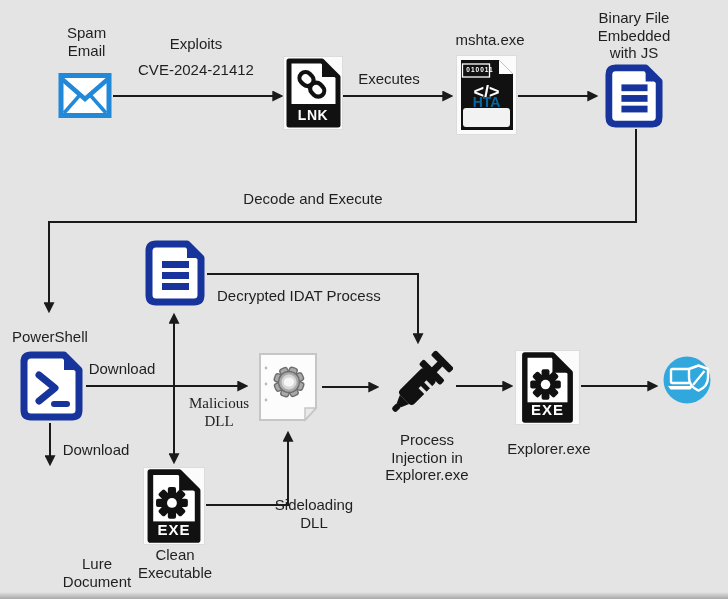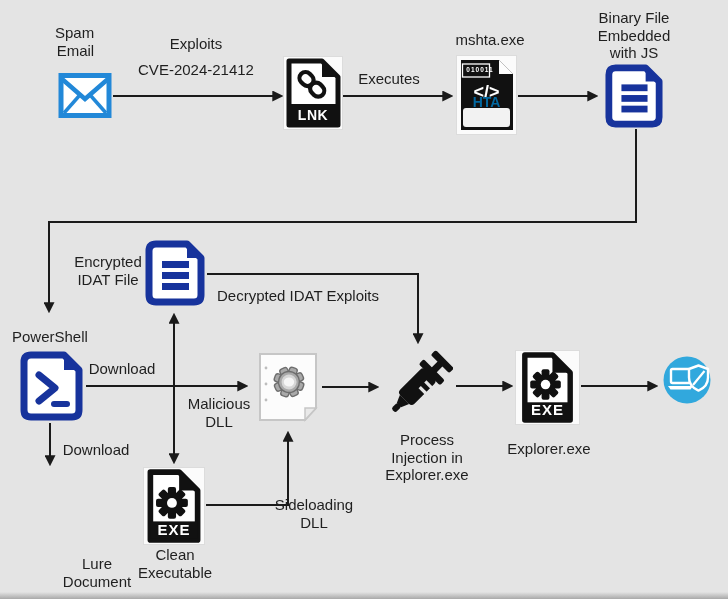--- a/index.html
+++ b/index.html
@@ -206,35 +206,34 @@
         <rect x="8" y="13" width="19" height="14" rx="1.5" fill="none" stroke="#fff" stroke-width="2.4"></rect>
         <path d="M5 30 H30 L27.5 33.5 H7.5 Z" fill="#fff"></path>
       </g>
       <g>
         <path d="M35.5 9.5 L45 13 V21.5 C45 28.5 40.5 32.5 35.5 34.6 C30.5 32.5 26 28.5 26 21.5 V13 Z" fill="#31a8dd" stroke="#fff" stroke-width="2.4" stroke-linejoin="round"></path>
         <path d="M30 29 L41.5 15" stroke="#fff" stroke-width="2.2"></path>
       </g>
     </svg>
   </div>
 
-  <div class="label" style="left:55px;top:24px;text-align:right;">Spam
+  <div class="label" style="left:67px;top:24px;text-align:center;">Spam
 Email</div>
   <div class="label cx lh-tall" style="left:196px;top:31px;">Exploits
 CVE-2024-21412</div>
   <div class="label cx" style="left:389px;top:70px;">Executes</div>
   <div class="label cx" style="left:490px;top:31px;">mshta.exe</div>
   <div class="label cx" style="left:634px;top:9px;">Binary File
 Embedded
 with JS</div>
-  <div class="label cx" style="left:108px;top:253px;">Encrypted
-IDAT File</div>
-  <div class="label" style="left:217px;top:287px;text-align:left;">Decrypted IDAT Exploits</div>
+  <div class="label cx" style="left:313px;top:190px;">Decode and Execute</div>
+  <div class="label" style="left:217px;top:287px;text-align:left;">Decrypted IDAT Process</div>
   <div class="label" style="left:12px;top:328px;text-align:left;">PowerShell</div>
   <div class="label cx" style="left:122px;top:360px;">Download</div>
-  <div class="label cx" style="left:219px;top:395px;">Malicious
+  <div class="label cx" style="left:219px;top:395px;font-family:Liberation Serif, serif;">Malicious
 DLL</div>
   <div class="label cx" style="left:427px;top:431px;">Process
 Injection in
 Explorer.exe</div>
   <div class="label cx" style="left:549px;top:440px;">Explorer.exe</div>
   <div class="label cx" style="left:96px;top:441px;">Download</div>
   <div class="label cx" style="left:51px;top:555px;margin-left:46px;">Lure
 Document</div>
   <div class="label cx" style="left:175px;top:546px;">Clean
 Executable</div>

